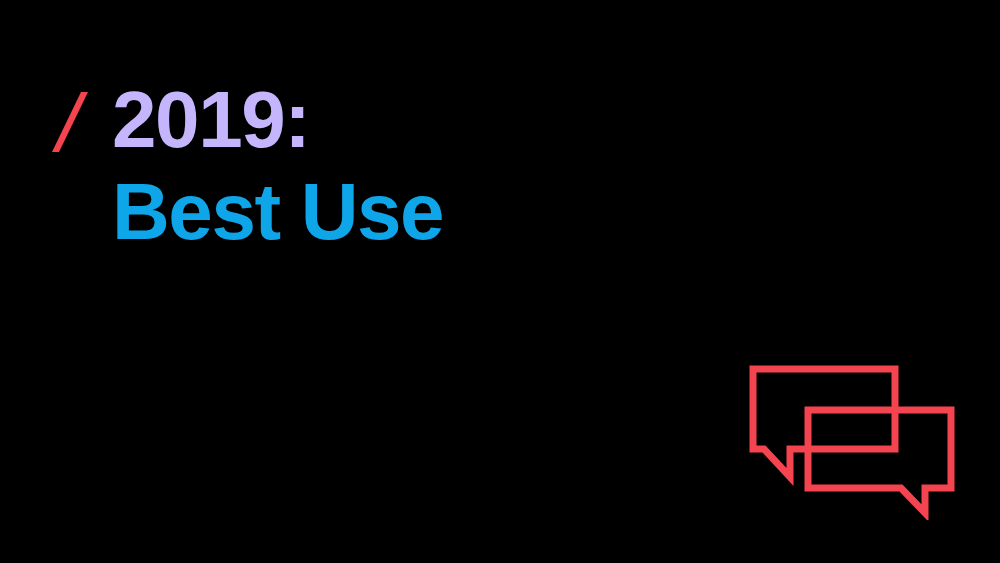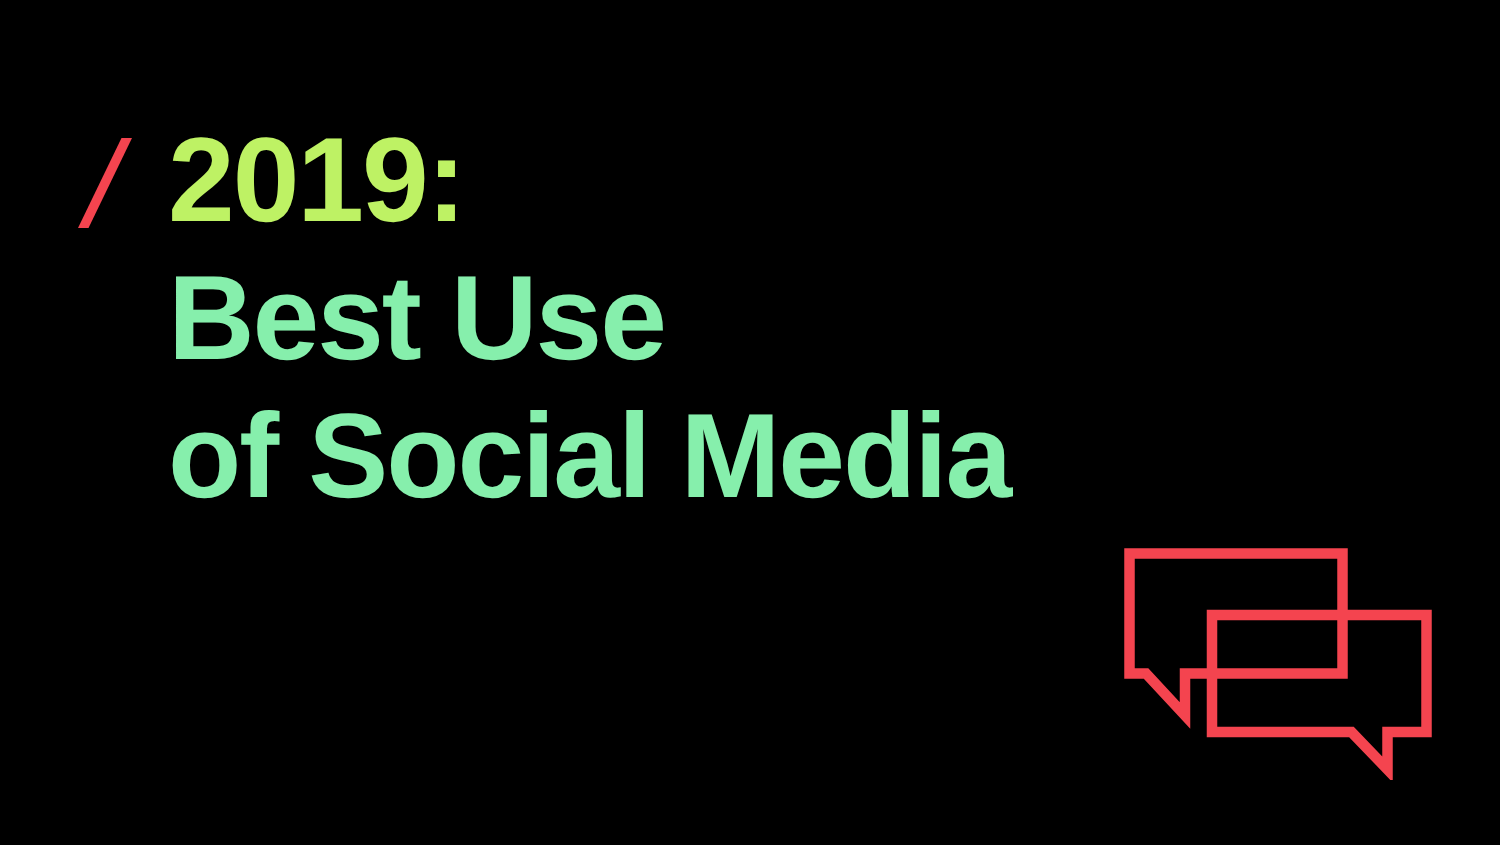--- a/index.html
+++ b/index.html
@@ -46,24 +46,24 @@
     display: block;
     font-size: 80px;
     line-height: 92px;
     font-weight: bold;
     letter-spacing: -1.4px;
     white-space: pre;
     margin: 0;
     padding: 0;
   }
   .title-line.primary {
-    color: #bef264;
+    color: #c4b5fd;
   }
   .title-line.accent {
-    color: #86efac;
+    color: #0ea5e9;
   }
 
   
   #speech-bubbles {
     position: absolute;
     left: 742px;
     top: 358px;
     width: 220px;
     height: 162px;
   }
@@ -80,21 +80,20 @@
 
   <div id="slash-mark">
     <svg viewBox="0 0 36 60" xmlns="http://www.w3.org/2000/svg" aria-hidden="true">
       <polygon points="29,0 36,0 7,60 0,60" fill="#F4444F"></polygon>
     </svg>
   </div>
 
   <div id="title-block">
     <span class="title-line primary">2019:</span>
     <span class="title-line accent">Best Use</span>
-    <span class="title-line accent">of Social Media</span>
   </div>
 
   <div id="speech-bubbles">
     <svg viewBox="0 0 220 162" xmlns="http://www.w3.org/2000/svg" aria-hidden="true">
 
       <path d="M 11 11 L 153 11 L 153 91 L 48 91 L 48 119 L 22 91 L 11 91 Z" fill="none" stroke="#F4444F" stroke-width="7" stroke-linejoin="miter" stroke-linecap="square"></path>
 
       <path d="M 66 52 L 209 52 L 209 130 L 183 130 L 183 155 L 159 130 L 66 130 Z" fill="none" stroke="#F4444F" stroke-width="7" stroke-linejoin="miter" stroke-linecap="square"></path>
     </svg>
   </div>

